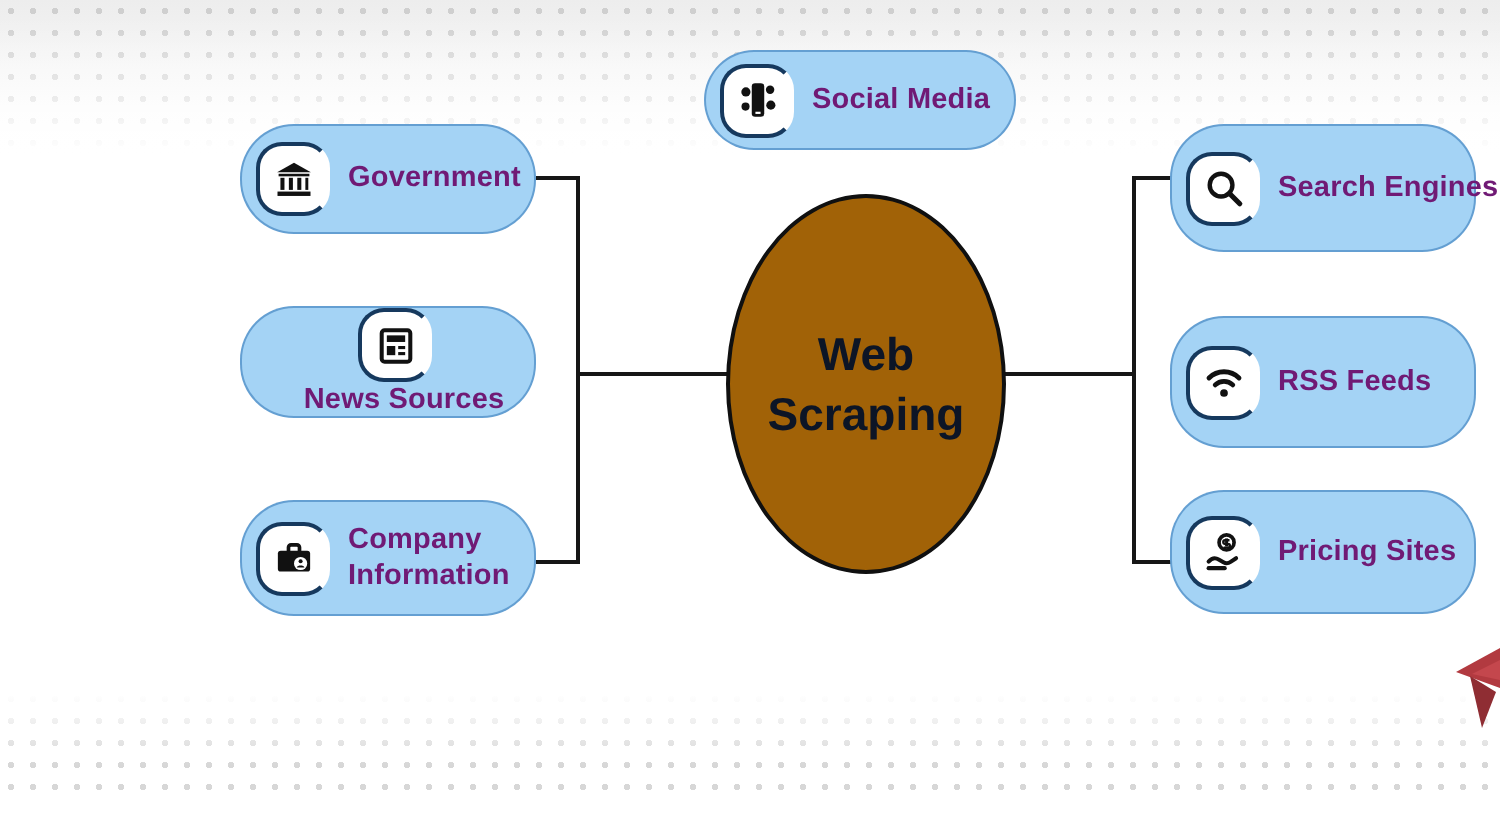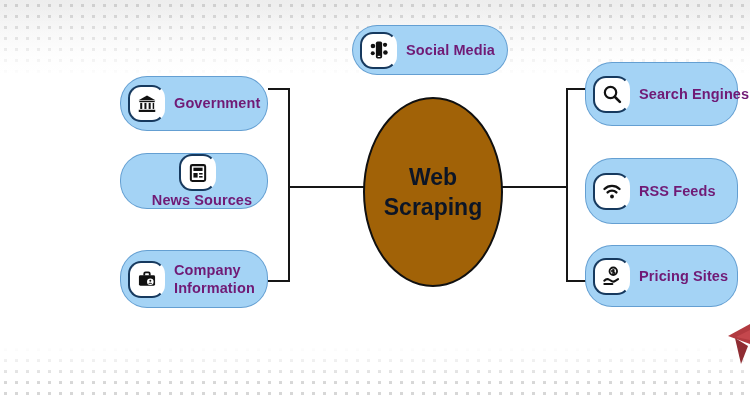--- a/index.html
+++ b/index.html
@@ -54,21 +54,21 @@
 
   <div class="cline" style="left:501px;top:186px;width:67px;height:2px;"></div>
   <div class="cline" style="left:566px;top:88px;width:2px;height:194px;"></div>
   <div class="cline" style="left:566px;top:88px;width:20px;height:2px;"></div>
   <div class="cline" style="left:566px;top:280px;width:20px;height:2px;"></div>
 
   <div class="ellipse">
     <div class="elabel">Web Scraping</div>
   </div>
 
-  <div class="pill" style="left:120px;top:62px;width:148px;height:55px;margin-top:14px;">
+  <div class="pill" style="left:120px;top:62px;width:148px;height:55px;">
     <div class="badge">
       <svg width="22" height="22" viewBox="0 0 24 24" fill="#111111">
         <path d="M12 2.6 2.8 7.8h18.4z"></path>
         <rect x="3.6" y="8.6" width="16.8" height="1.4"></rect>
         <rect x="4.6" y="10.8" width="2.2" height="6.6"></rect>
         <rect x="9.2" y="10.8" width="2.2" height="6.6"></rect>
         <rect x="13.8" y="10.8" width="2.2" height="6.6"></rect>
         <rect x="18.2" y="10.8" width="1.6" height="6.6"></rect>
         <rect x="3" y="18.3" width="18" height="2.4"></rect>
       </svg>

